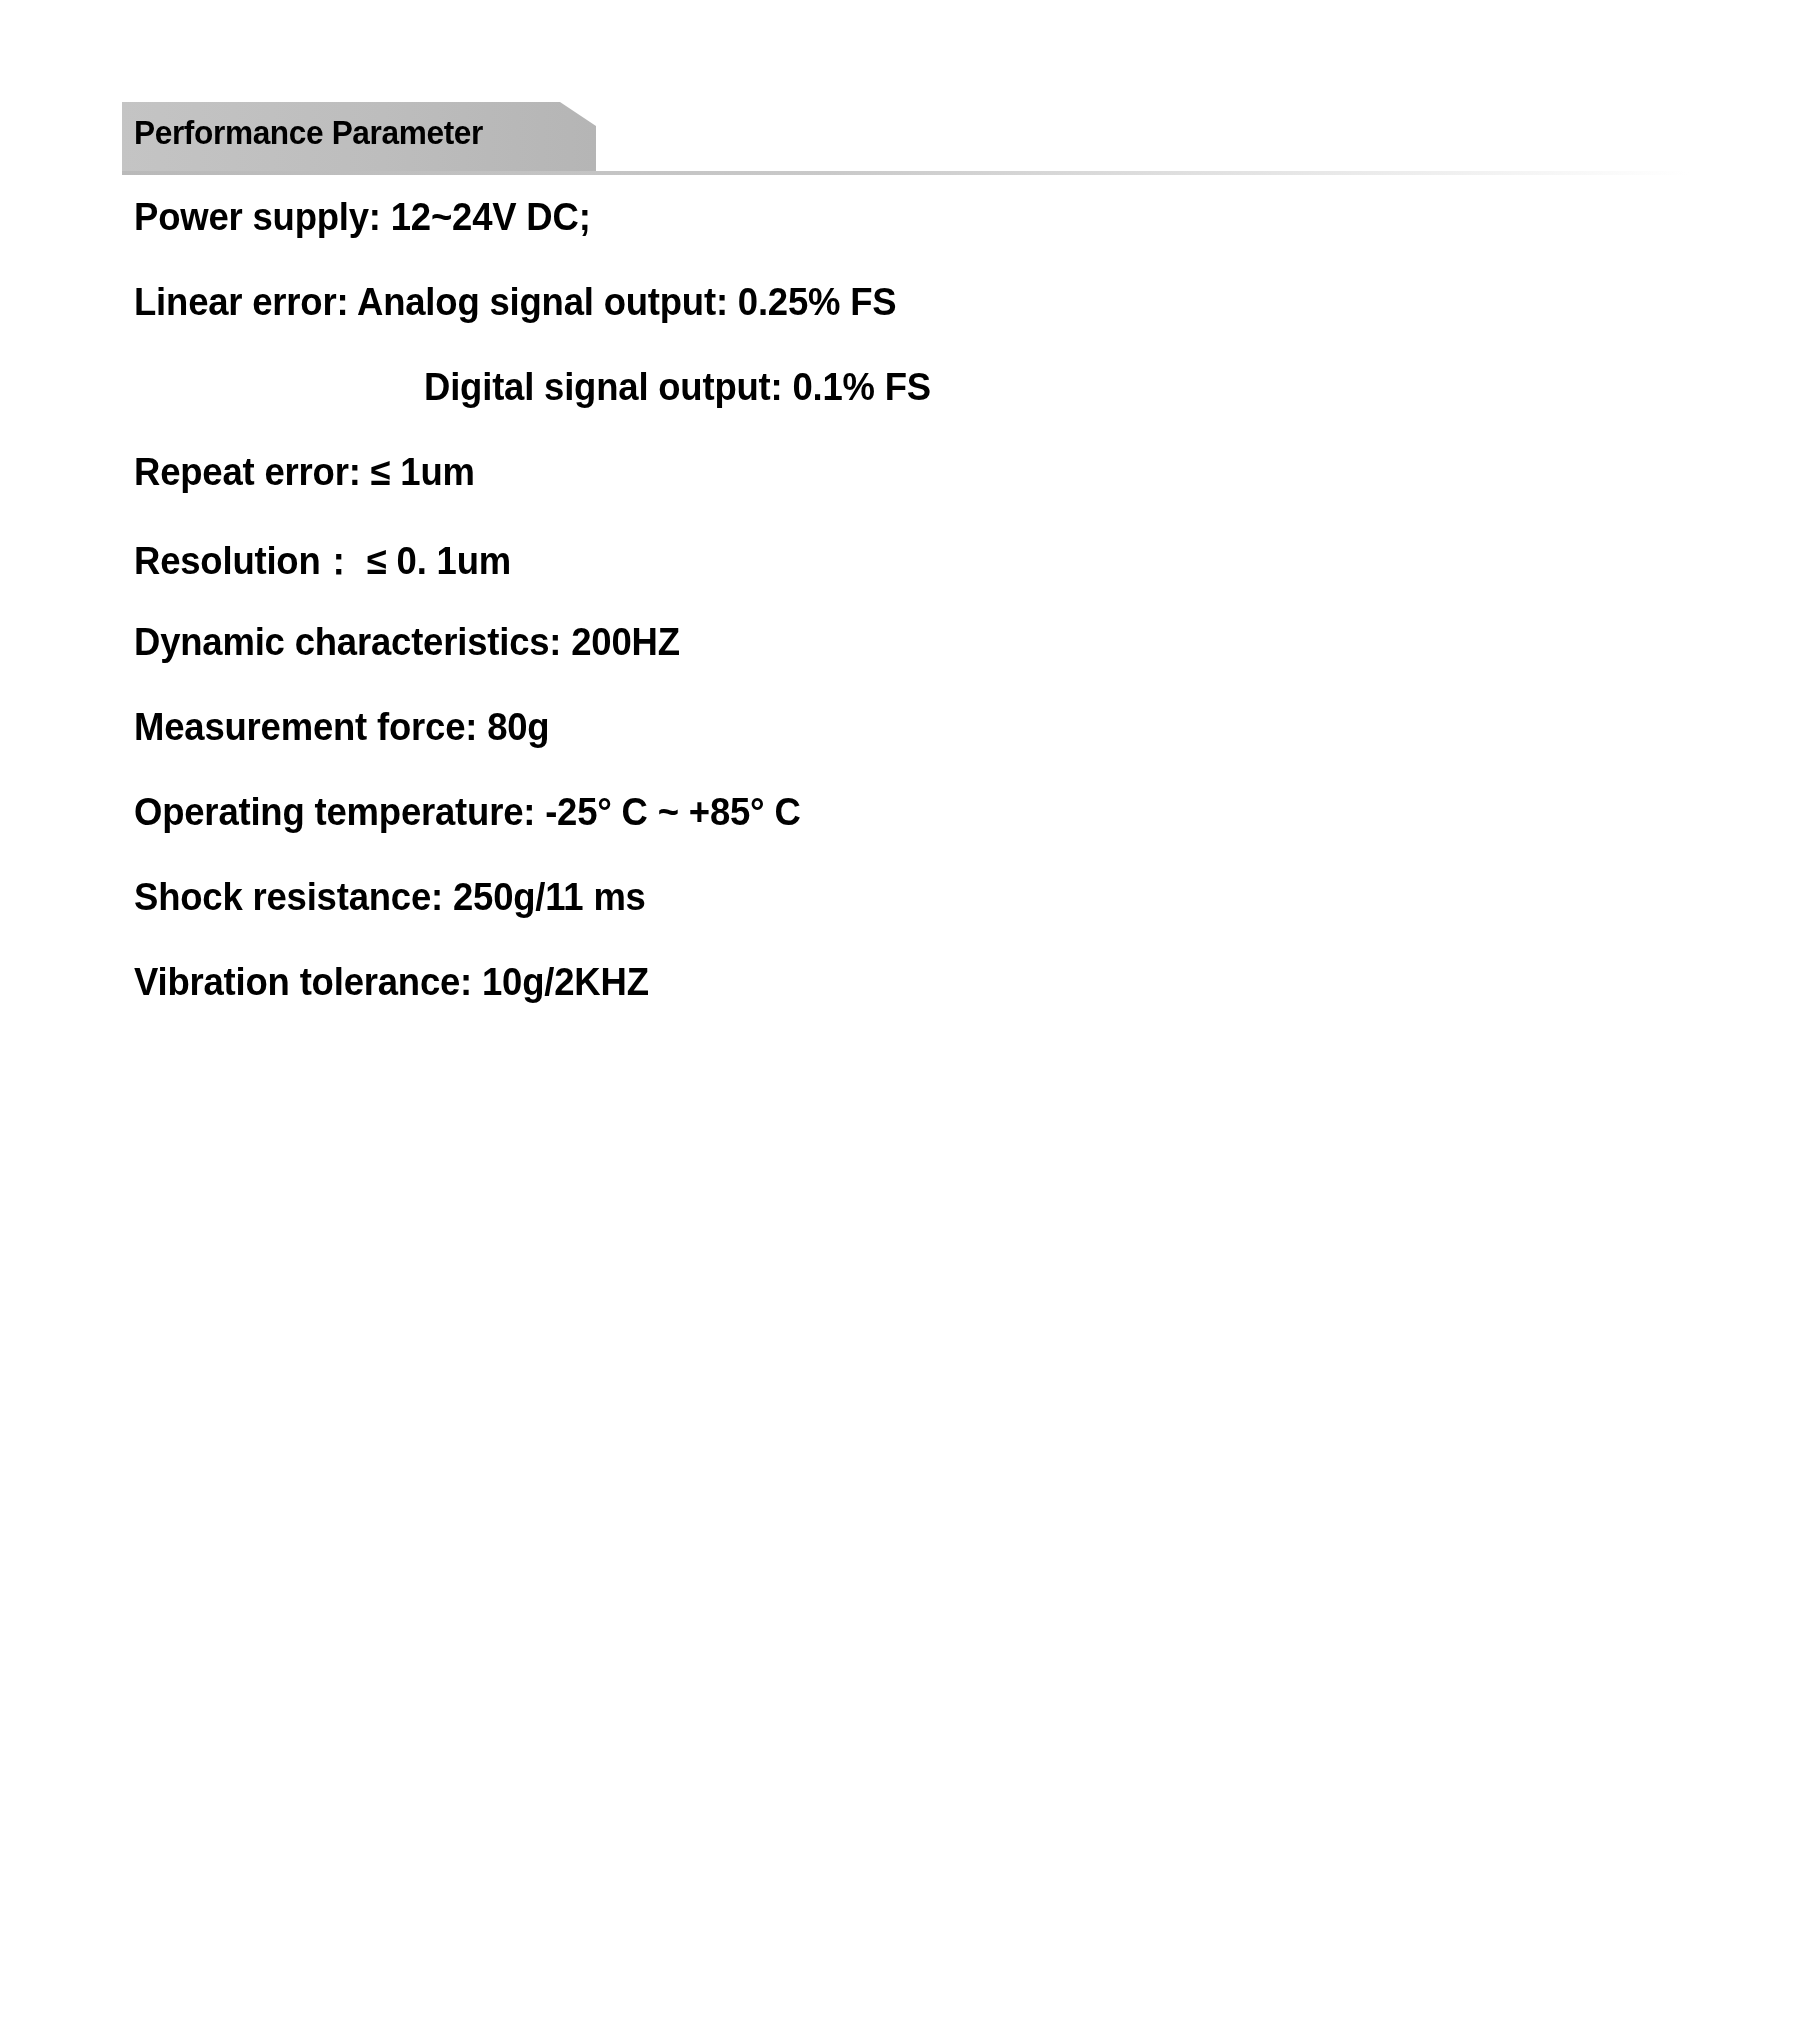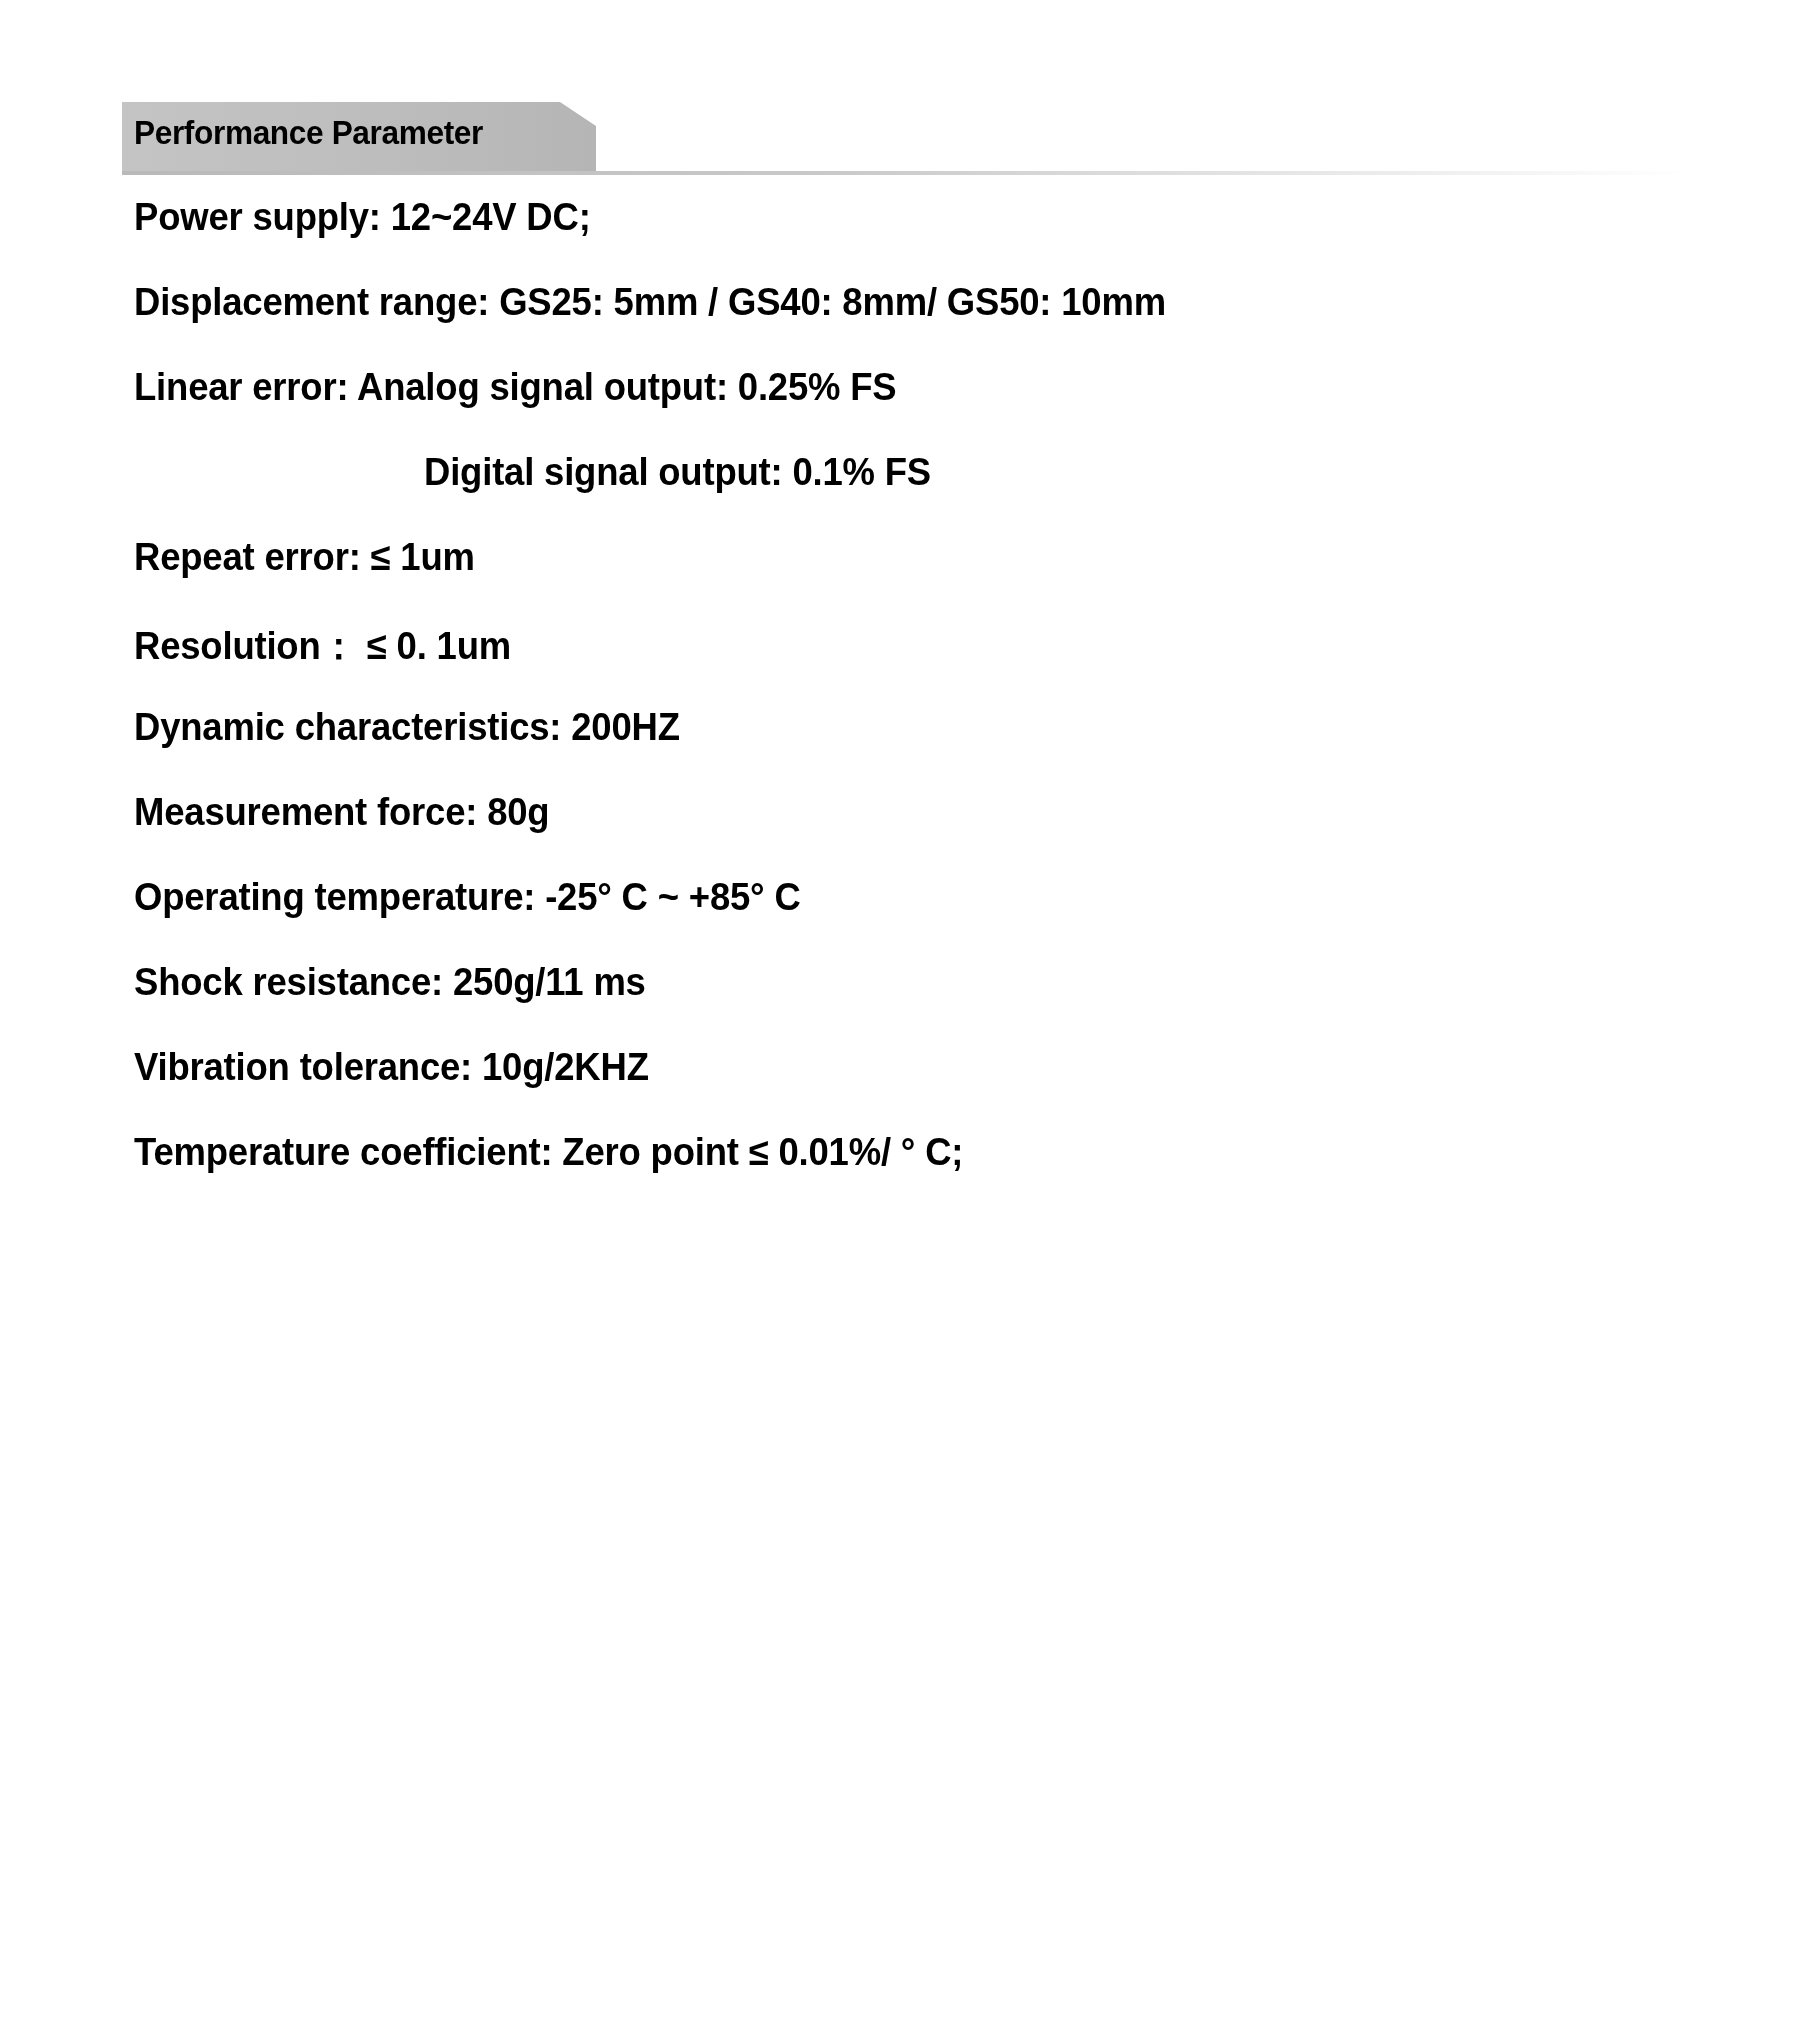--- a/index.html
+++ b/index.html
@@ -91,23 +91,20 @@
   <div class="header-tab"></div>
   <div class="header-rule"></div>
   <div class="header-title">Performance Parameter</div>
 </div>
 
 <div class="spec-list" id="spec-list">
     <div class="spec-row">
       <div class="spec-text indent-0">Power supply:  12~24V DC;</div>
     </div>
     <div class="spec-row">
-      <div class="spec-text indent-0">Displacement range: GS25: 5mm / GS40: 8mm/ GS50: 10mm</div>
-    </div>
-    <div class="spec-row">
       <div class="spec-text indent-0">Linear error:  Analog signal output: 0.25% FS</div>
     </div>
     <div class="spec-row">
       <div class="spec-text indent-1">Digital signal output: 0.1% FS</div>
     </div>
     <div class="spec-row">
       <div class="spec-text indent-0">Repeat error:  ≤ 1um</div>
     </div>
     <div class="spec-row">
       <div class="spec-text indent-0">Resolution：  ≤ 0. 1um</div>
@@ -120,17 +117,14 @@
     </div>
     <div class="spec-row">
       <div class="spec-text indent-0">Operating temperature:  -25° C ~ +85° C</div>
     </div>
     <div class="spec-row">
       <div class="spec-text indent-0">Shock resistance: 250g/11 ms</div>
     </div>
     <div class="spec-row">
       <div class="spec-text indent-0">Vibration tolerance:  10g/2KHZ</div>
     </div>
-    <div class="spec-row">
-      <div class="spec-text indent-0">Temperature coefficient:  Zero point ≤ 0.01%/ ° C;</div>
-    </div>
   </div>
 
 
 </body></html>

